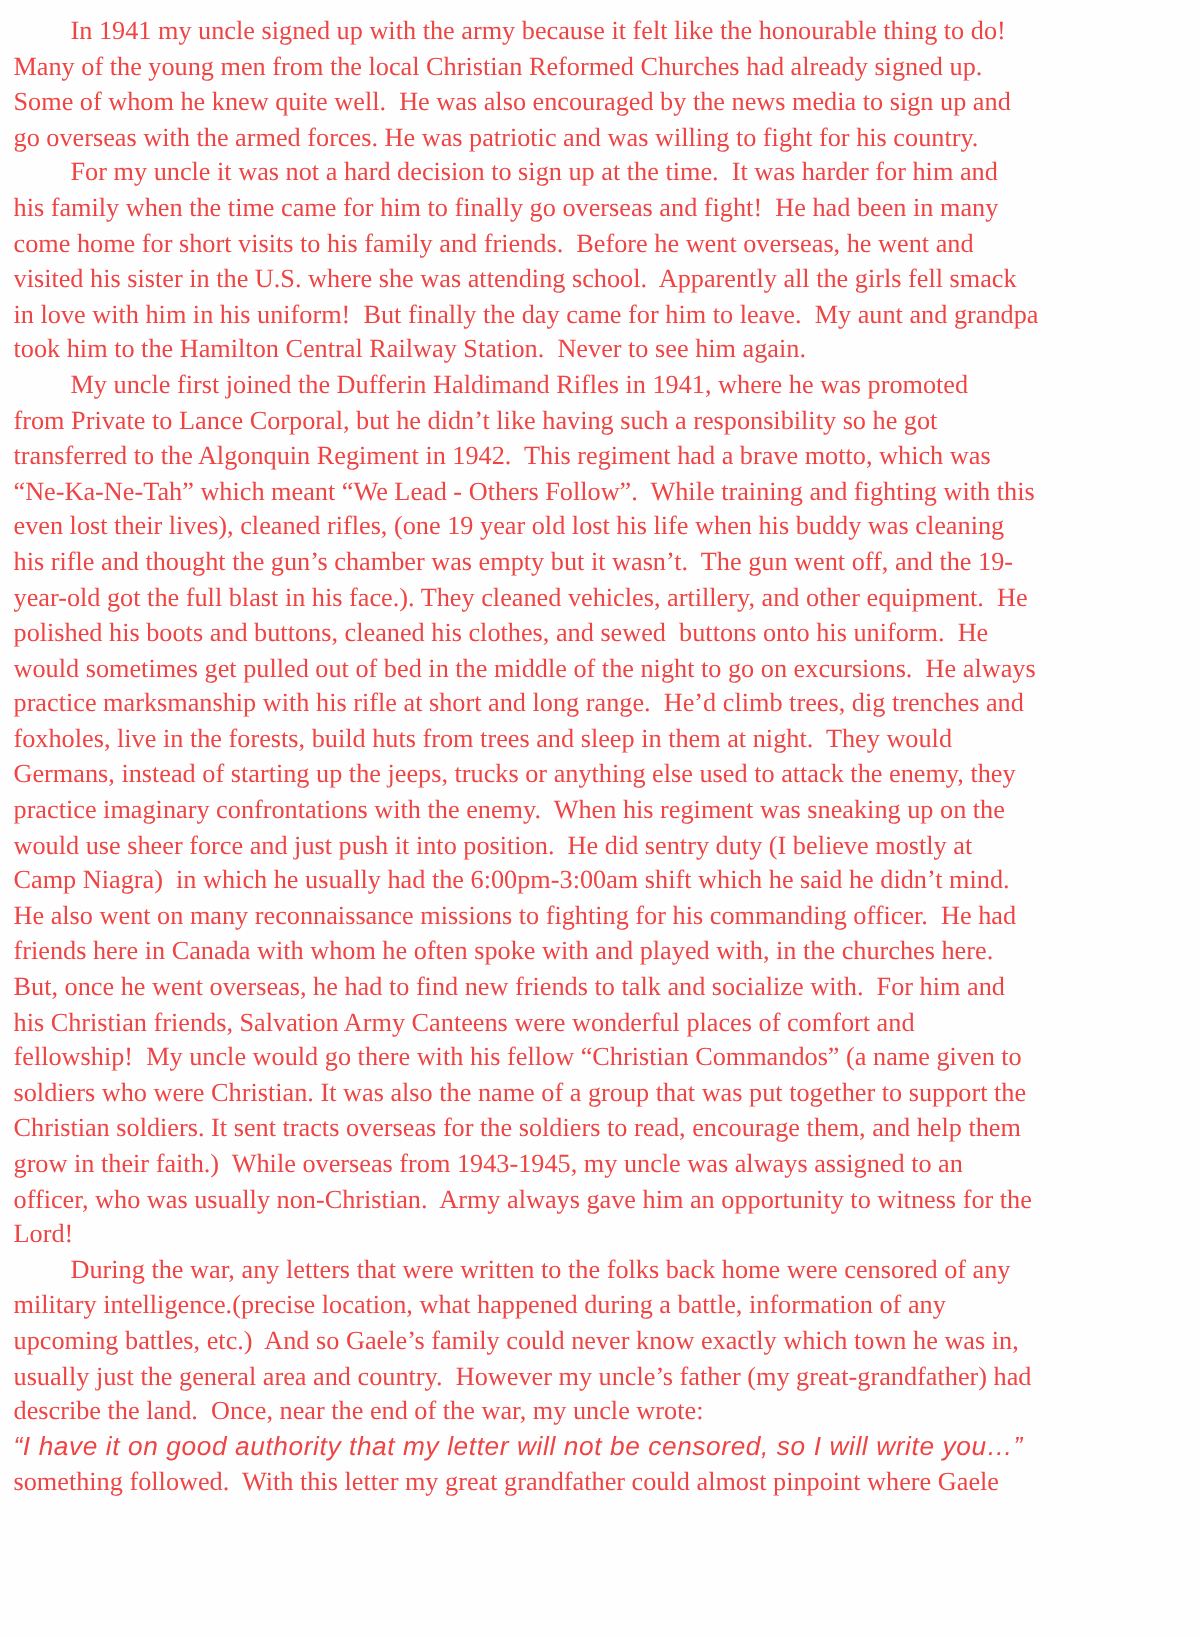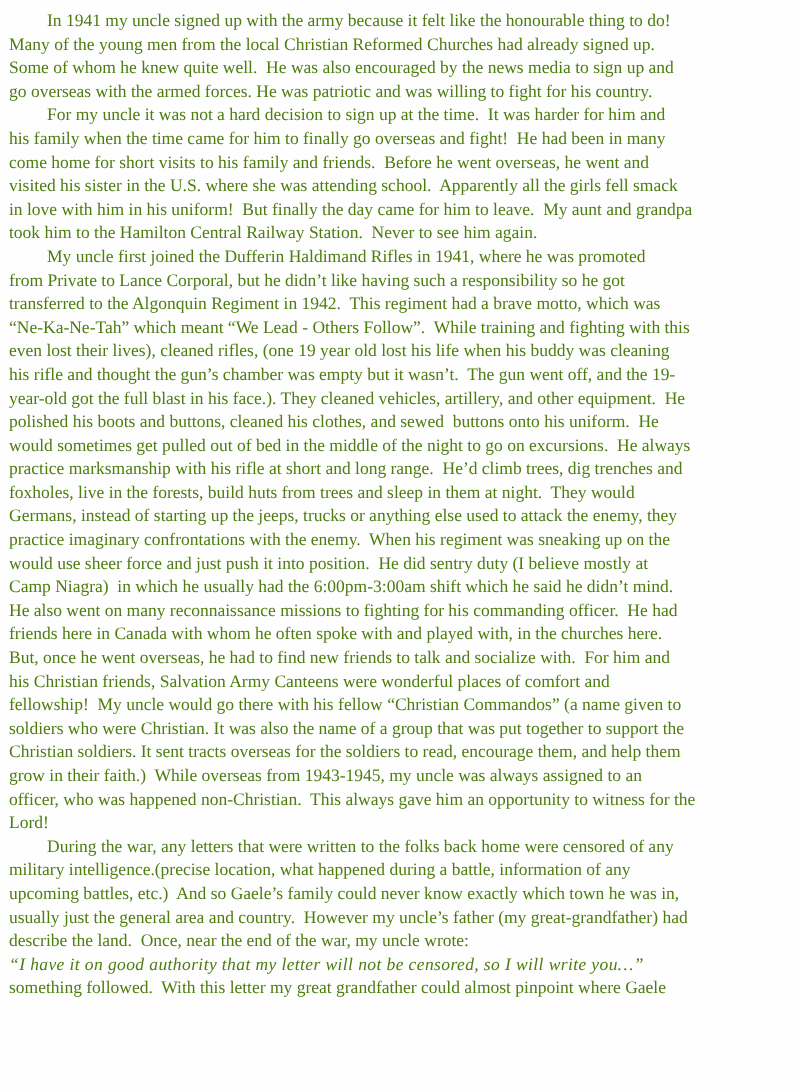--- a/index.html
+++ b/index.html
@@ -11,34 +11,34 @@
     background: #fefefe;
   }
   .page {
     box-sizing: border-box;
     width: 800px;
     height: 1091px;
     padding: 9px 6px 0 9px;
     font-family: "Liberation Serif", "DejaVu Serif", serif;
     font-size: 17.5px;
     line-height: 23.6px;
-    color: #4d7c0f;
+    color: #ef4444;
     text-rendering: geometricPrecision;
   }
   .line {
     white-space: pre;
     overflow: hidden;
   }
   .line.indent {
     padding-left: 38px;
   }
   .seg-normal { font-style: normal; }
   .seg-script {
     font-style: italic;
-    font-family: Liberation Serif, serif;
+    font-family: Liberation Sans, sans-serif;
     letter-spacing: 0.4px;
     margin-top: 12px;
   }
 </style>
 </head>
 <body>
 
 <div class="page">
   <div>
       <div class="line indent"><span class="seg-normal">In 1941 my uncle signed up with the army because it felt like the honourable thing to do!</span></div>
@@ -67,21 +67,21 @@
       <div class="line"><span class="seg-normal">would use sheer force and just push it into position.  He did sentry duty (I believe mostly at</span></div>
       <div class="line"><span class="seg-normal">Camp Niagra)  in which he usually had the 6:00pm-3:00am shift which he said he didn’t mind.</span></div>
       <div class="line"><span class="seg-normal">He also went on many reconnaissance missions to fighting for his commanding officer.  He had</span></div>
       <div class="line"><span class="seg-normal">friends here in Canada with whom he often spoke with and played with, in the churches here.</span></div>
       <div class="line"><span class="seg-normal">But, once he went overseas, he had to find new friends to talk and socialize with.  For him and</span></div>
       <div class="line"><span class="seg-normal">his Christian friends, Salvation Army Canteens were wonderful places of comfort and</span></div>
       <div class="line"><span class="seg-normal">fellowship!  My uncle would go there with his fellow “Christian Commandos” (a name given to</span></div>
       <div class="line"><span class="seg-normal">soldiers who were Christian. It was also the name of a group that was put together to support the</span></div>
       <div class="line"><span class="seg-normal">Christian soldiers. It sent tracts overseas for the soldiers to read, encourage them, and help them</span></div>
       <div class="line"><span class="seg-normal">grow in their faith.)  While overseas from 1943-1945, my uncle was always assigned to an</span></div>
-      <div class="line"><span class="seg-normal">officer, who was happened non-Christian.  This always gave him an opportunity to witness for the</span></div>
+      <div class="line"><span class="seg-normal">officer, who was usually non-Christian.  Army always gave him an opportunity to witness for the</span></div>
       <div class="line"><span class="seg-normal">Lord!</span></div>
       <div class="line indent"><span class="seg-normal">During the war, any letters that were written to the folks back home were censored of any</span></div>
       <div class="line"><span class="seg-normal">military intelligence.(precise location, what happened during a battle, information of any</span></div>
       <div class="line"><span class="seg-normal">upcoming battles, etc.)  And so Gaele’s family could never know exactly which town he was in,</span></div>
       <div class="line"><span class="seg-normal">usually just the general area and country.  However my uncle’s father (my great-grandfather) had</span></div>
       <div class="line"><span class="seg-normal">describe the land.  Once, near the end of the war, my uncle wrote:</span></div>
       <div class="line"><span class="seg-script">“I have it on good authority that my letter will not be censored, so I will write you…”</span></div>
       <div class="line"><span class="seg-normal">something followed.  With this letter my great grandfather could almost pinpoint where Gaele</span></div>
     </div>
 </div>

